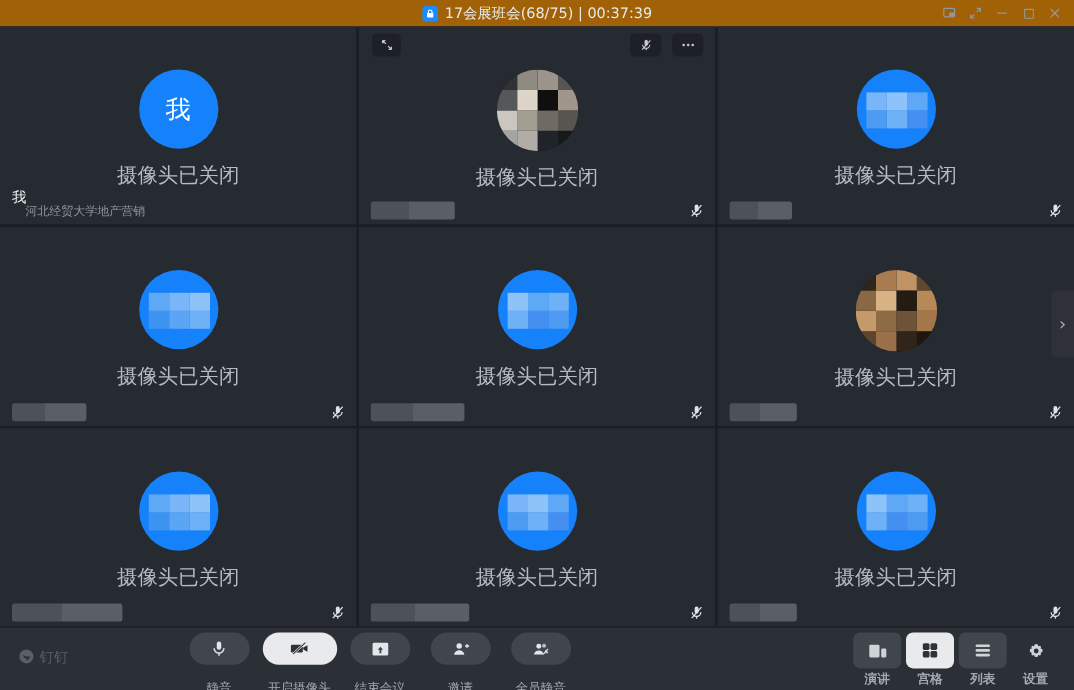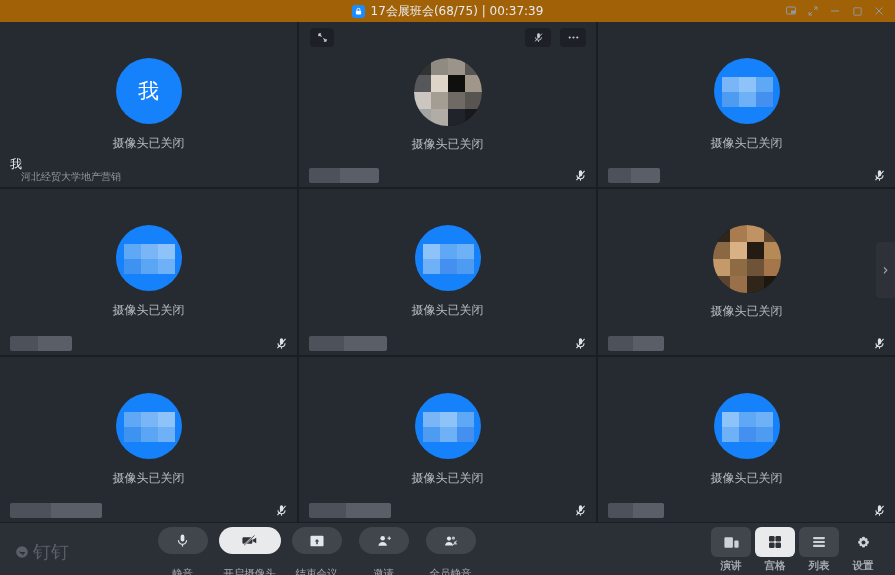--- a/index.html
+++ b/index.html
@@ -14,21 +14,21 @@
   .win-controls { margin-left:auto; display:flex; align-items:center; gap:2px; padding-right:6px; z-index:2; }
   .wc { width:20px; height:18px; display:flex; align-items:center; justify-content:center; color:#9298a1; }
 
   
   .grid { flex:1 1 auto; display:grid; grid-template-columns:repeat(3,1fr); grid-template-rows:repeat(3,1fr); gap:2px; background:#1a1d22; }
   .tile { background:#262a31; position:relative; display:flex; flex-direction:column; align-items:center; overflow:hidden; }
   .avatar { width:66px; height:66px; border-radius:50%; margin-top:36px; position:relative; overflow:hidden; flex:0 0 auto; }
   .avatar.blue { background:#1581fa; display:flex; align-items:center; justify-content:center; }
   .avatar.photo { width:68px; height:68px; background:#15171b; }
   .initial { color:#fff; font-size:21px; }
-  .status { margin-top:11px; color:#b7bbc1; font-size:12px; }
+  .status { margin-top:11px; color:#b7bbc1; font-size:17px; }
 
   
   .pixband { position:absolute; width:17px; height:15px; left:8px; top:19px; }
   .pb-a { background:#79b5f7; box-shadow:17px 0 #8ec3f9,34px 0 #5ea8f5,0 15px #4d9cf2,17px 15px #6fb1f6,34px 15px #458ff0; }
   .pb-b { background:#5ea8f5; box-shadow:17px 0 #7ab6f7,34px 0 #8ec3f9,0 15px #3f93f0,17px 15px #5aa6f4,34px 15px #6fb1f6; }
   .pb-c { background:#8ec3f9; box-shadow:17px 0 #5ea8f5,34px 0 #6fb1f6,0 15px #6fb1f6,17px 15px #458ff0,34px 15px #4d9cf2; }
 
   
   .mosaic { position:absolute; left:0; top:0; width:17px; height:17px; }
   .m-gray { background:#303234;
@@ -53,21 +53,21 @@
   .hov-btn { background:#1d2026; border-radius:4px; display:flex; align-items:center; justify-content:center; color:#c7cbd1; }
   .hov-expand { position:absolute; top:6px; left:11px; width:24px; height:19px; }
   .hov-right { position:absolute; top:6px; right:10px; display:flex; gap:9px; }
   .hov-right .hov-btn { width:26px; height:19px; }
 
   
   .pager { position:absolute; right:0; top:242px; width:19px; height:56px; background:#2e3138; border-radius:4px 0 0 4px; display:flex; align-items:center; justify-content:center; color:#a6abb2; font-size:15px; z-index:3; }
 
   
   .toolbar { height:53px; flex:0 0 53px; background:#2b2f36; position:relative; border-top:1px solid #1a1d22; }
-  .logo { position:absolute; left:15px; top:17px; display:flex; align-items:center; gap:4px; color:#596067; font-size:18px; }
+  .logo { position:absolute; left:15px; top:17px; display:flex; gap:4px; color:#596067; font-size:12px; }
   .main-btns { position:absolute; left:149px; top:4px; display:flex; }
   .tbtn { width:67px; display:flex; flex-direction:column; align-items:center; cursor:default; }
   .pill { height:27px; width:50px; border-radius:14px; background:#41464d; color:#e3e6ea; display:flex; align-items:center; justify-content:center; }
   .pill.active-light { background:#e9eaec; color:#2e3237; width:62px; }
   .pill.danger { background:#f5502f; color:#fff; width:62px; }
   .tbtn .lbl { margin-top:13px; font-size:10.5px; color:#a4a9b0; white-space:nowrap; }
   .right-btns { position:absolute; right:10px; top:4px; display:flex; }
   .vbtn { width:44px; display:flex; flex-direction:column; align-items:center;font-weight:bold; }
   .vpill { width:40px; height:30px; border-radius:6px; background:transparent; color:#cfd3d8; display:flex; align-items:center; justify-content:center; }
   .vpill.seg { background:#41464d; }

